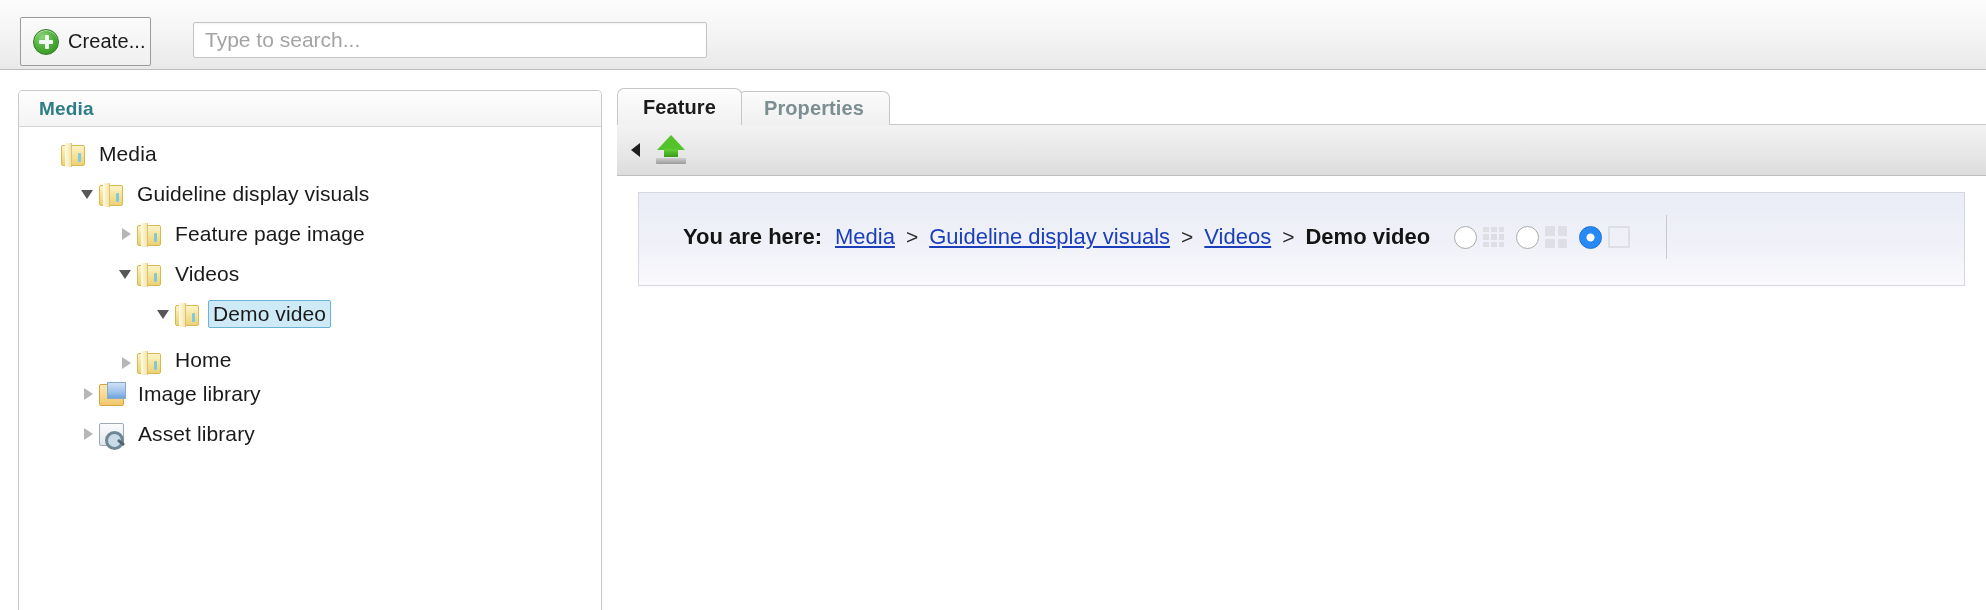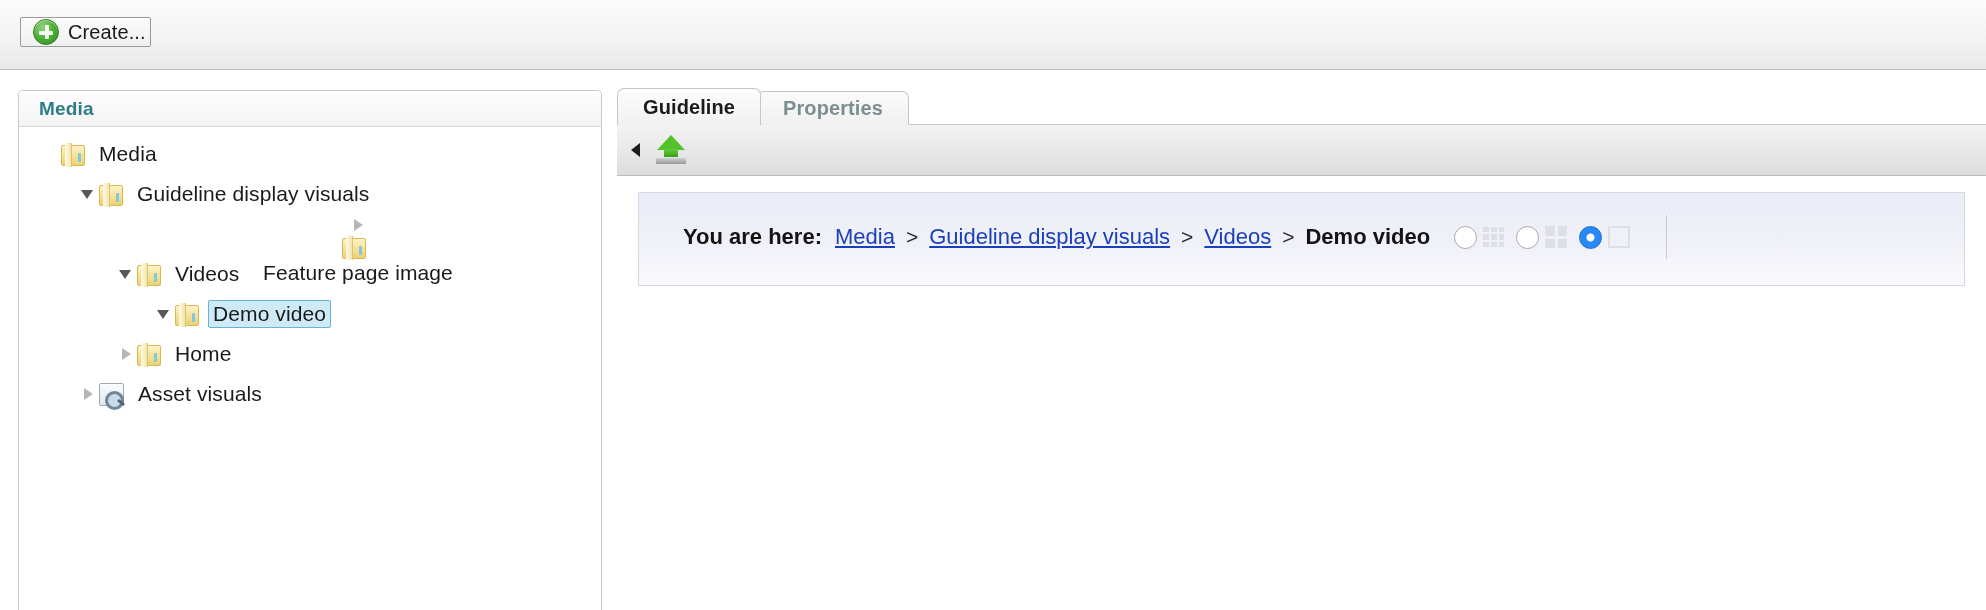--- a/index.html
+++ b/index.html
@@ -14,21 +14,21 @@
 
   
   .topbar {
     position: absolute; left: 0; top: 0;
     width: 1986px; height: 70px;
     background: linear-gradient(to bottom, #fcfcfc 0%, #f3f3f3 55%, #e9e9e9 100%);
     border-bottom: 1px solid #bdbdbd;
   }
   .create-btn {
     position: absolute; left: 20px; top: 17px;
-    width: 131px; height: 30px;
+    width: 131px; height: 49px;
     background: linear-gradient(to bottom, #fbfbfb 0%, #f0f0f0 100%);
     border: 1px solid #9a9a9a;
     border-radius: 2px;
     display: flex; align-items: center; gap: 9px;
     padding-left: 12px;
     cursor: pointer;
     box-shadow: inset 0 1px 0 #ffffff;
   }
   .create-btn-label {
     font-size: 20px; color: #1a1a1a; letter-spacing: .1px;
@@ -309,69 +309,75 @@
   }
 </style>
 </head>
 <body>
 
 <div class="topbar">
   <div class="create-btn">
     <span class="plus-icon"></span>
     <span class="create-btn-label">Create...</span>
   </div>
+  <input class="search-input" type="text" placeholder="Type to search..." style="">
 </div>
 
 <div class="tree-panel">
   <div class="tree-header">
     <span class="tree-header-title">Media</span>
   </div>
   <div class="tree-body" id="tree-body">
       <div class="tree-row" style="padding-left: 20px;">
         <span class="twisty"></span>
         <span class="node-icon ico-folder"></span>
         <span class="node-label">Media</span>
       </div>
       <div class="tree-row" style="padding-left: 58px;">
         <span class="twisty open"></span>
         <span class="node-icon ico-folder"></span>
         <span class="node-label">Guideline display visuals</span>
       </div>
-      <div class="tree-row" style="padding-left: 96px; flex-direction: column;">
+      <div class="tree-row" style="padding-left: 96px;">
         <span class="twisty closed"></span>
         <span class="node-icon ico-folder"></span>
         <span class="node-label">Feature page image</span>
       </div>
       <div class="tree-row" style="padding-left: 96px;">
         <span class="twisty open"></span>
         <span class="node-icon ico-folder"></span>
         <span class="node-label">Videos</span>
       </div>
       <div class="tree-row selected" style="padding-left: 134px;">
         <span class="twisty open"></span>
         <span class="node-icon ico-folder"></span>
         <span class="node-label">Demo video</span>
       </div>
-      <div class="tree-row" style="padding-left: 96px;">
+      <div class="tree-row" style="padding-left: 96px; align-items: flex-end;">
         <span class="twisty closed"></span>
         <span class="node-icon ico-folder"></span>
         <span class="node-label">Home</span>
+      </div>
+      <div class="tree-row" style="padding-left: 58px;">
+        <span class="twisty closed"></span>
+        <span class="node-icon ico-imglib"></span>
+        <span class="node-label">Image library</span>
       </div>
       <div class="tree-row" style="padding-left: 58px;">
         <span class="twisty closed"></span>
         <span class="node-icon ico-assetlib"></span>
-        <span class="node-label">Asset visuals</span>
+        <span class="node-label">Asset library</span>
       </div>
     </div>
 </div>
 
 <div class="content-area">
 
   <div class="tabs-row" id="tabs-row">
-      <div class="tab active">Guideline</div>
+      <div class="tab active">Feature</div>
       <div class="tab inactive">Properties</div>
     </div>
 
   <div class="tab-panel">
 
     <div class="panel-toolbar">
       <span class="collapse-arrow"></span>
       <span class="upload-icon">
         <span class="arrow-head"></span>
         <span class="arrow-stem"></span>

